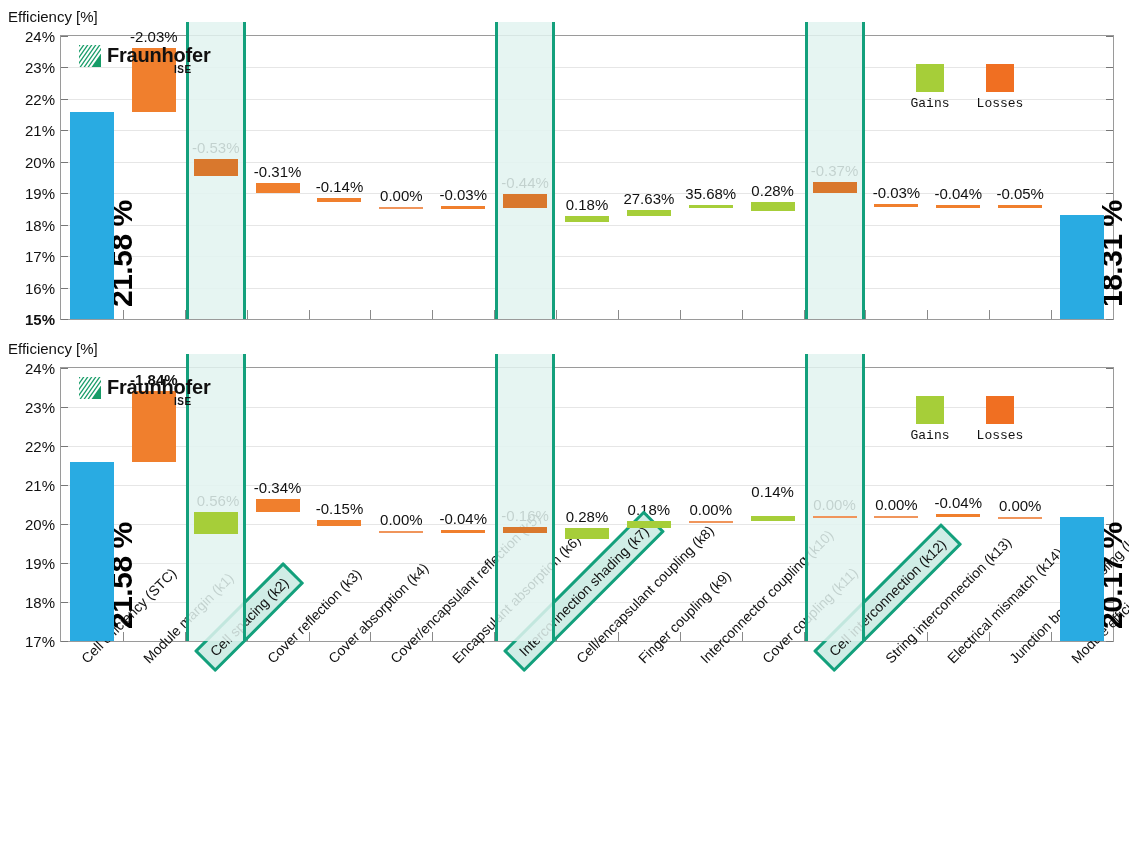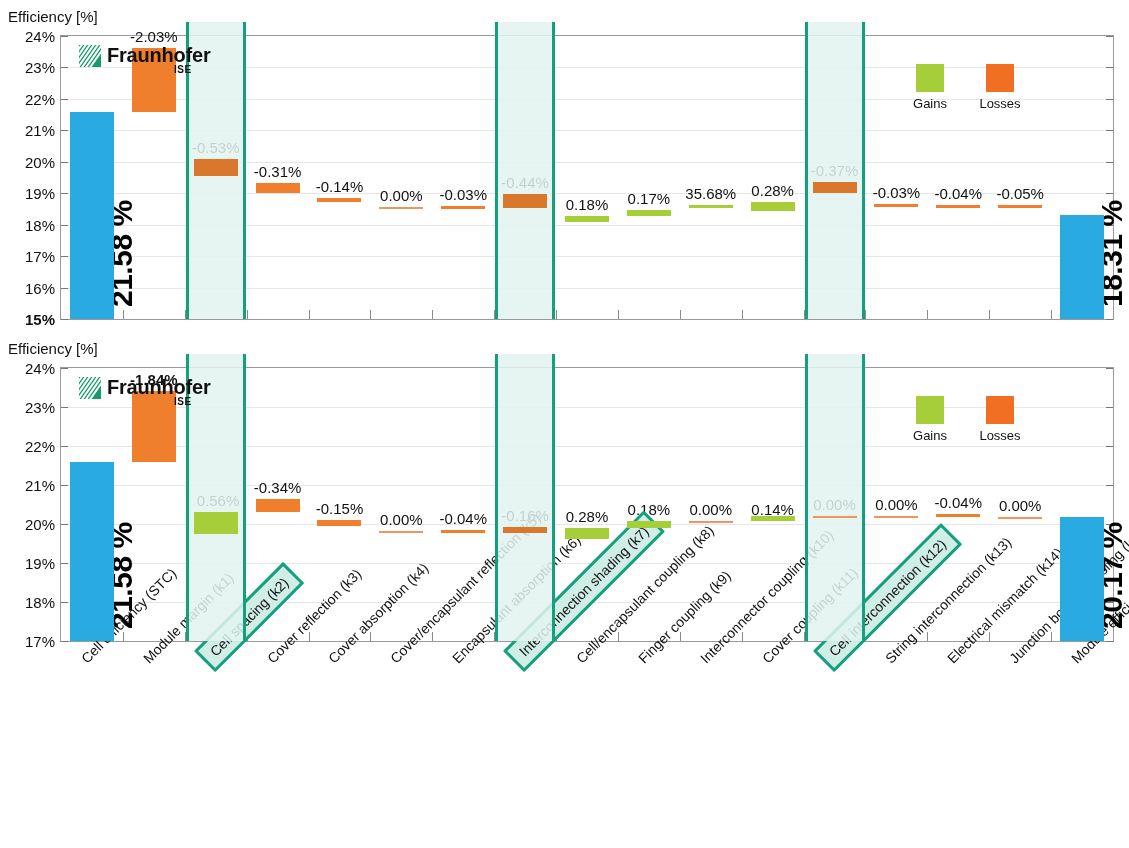--- a/index.html
+++ b/index.html
@@ -94,21 +94,21 @@
     text-decoration-style:wavy;
     text-decoration-thickness:1px;
     text-underline-offset:3px;
   }
   .legend{position:absolute;z-index:4;}
   .legend .sw{position:absolute;width:28px;height:28px;}
   .legend .lg{left:0;background:#A6CE39;}
   .legend .ll{left:70px;background:#F06F22;}
   .legend .lbl{
     position:absolute;top:32px;font-size:13px;color:#111;
-    transform:translateX(-50%);white-space:nowrap;
+    transform:translateX(-50%);white-space:nowrap;font-family:Liberation Mono, monospace;
   }
   .logo{
     position:absolute;z-index:4;display:flex;align-items:flex-start;
   }
   .logo .mark{
     width:22px;height:22px;background:#179C68;position:relative;overflow:hidden;
     flex:0 0 auto;margin-top:1px;
   }
   .logo .mark i{
     position:absolute;background:#fff;width:2px;height:42px;
@@ -216,21 +216,21 @@
       <div class="dlabel" style="left: 278.471px; top: 141.939px;">-0.14%</div>
       <div class="bar zero" style="left: 318.353px; width: 44px; z-index: 2; top: 170.743px; height: 2px;"></div>
       <div class="dlabel" style="left: 340.353px; top: 150.743px;">0.00%</div>
       <div class="bar loss" style="left: 380.235px; width: 44px; z-index: 2; top: 169.8px; height: 3px;"></div>
       <div class="dlabel" style="left: 402.235px; top: 149.8px;">-0.03%</div>
       <div class="bar lossdark" style="left: 442.118px; width: 44px; z-index: 2; top: 157.851px; height: 13.8356px;"></div>
       <div class="dlabel" style="left: 464.118px; top: 137.851px;">-0.44%</div>
       <div class="bar gain" style="left: 504px; width: 44px; z-index: 2; top: 179.862px; height: 5.66px;"></div>
       <div class="dlabel" style="left: 526px; top: 159.862px;">0.18%</div>
       <div class="bar gain" style="left: 565.882px; width: 44px; z-index: 2; top: 174.202px; height: 5.34556px;"></div>
-      <div class="dlabel" style="left: 587.882px; top: 154.202px;">0.17%</div>
+      <div class="dlabel" style="left: 587.882px; top: 154.202px;">27.63%</div>
       <div class="bar gain" style="left: 627.765px; width: 44px; z-index: 2; top: 168.857px; height: 3px;"></div>
       <div class="dlabel" style="left: 649.765px; top: 148.857px;">35.68%</div>
       <div class="bar gain" style="left: 689.647px; width: 44px; z-index: 2; top: 166.027px; height: 8.80444px;"></div>
       <div class="dlabel" style="left: 711.647px; top: 146.027px;">0.28%</div>
       <div class="bar lossdark" style="left: 751.529px; width: 44px; z-index: 2; top: 145.588px; height: 11.6344px;"></div>
       <div class="dlabel" style="left: 773.529px; top: 125.588px;">-0.37%</div>
       <div class="bar loss" style="left: 813.412px; width: 44px; z-index: 2; top: 167.913px; height: 3px;"></div>
       <div class="dlabel" style="left: 835.412px; top: 147.913px;">-0.03%</div>
       <div class="bar loss" style="left: 875.294px; width: 44px; z-index: 2; top: 168.542px; height: 3px;"></div>
       <div class="dlabel" style="left: 897.294px; top: 148.542px;">-0.04%</div>
@@ -329,21 +329,21 @@
       <div class="dlabel" style="left: 402.235px; top: 141.85px;">-0.04%</div>
       <div class="bar lossdark" style="left: 442.118px; width: 44px; z-index: 2; top: 158.73px; height: 6.24px;"></div>
       <div class="dlabel" style="left: 464.118px; top: 138.73px;">-0.16%</div>
       <div class="bar gain" style="left: 504px; width: 44px; z-index: 2; top: 160.29px; height: 10.92px;"></div>
       <div class="dlabel" style="left: 526px; top: 140.29px;">0.28%</div>
       <div class="bar gain" style="left: 565.882px; width: 44px; z-index: 2; top: 153.27px; height: 7.02px;"></div>
       <div class="dlabel" style="left: 587.882px; top: 133.27px;">0.18%</div>
       <div class="bar zero" style="left: 627.765px; width: 44px; z-index: 2; top: 153.27px; height: 2px;"></div>
       <div class="dlabel" style="left: 649.765px; top: 133.27px;">0.00%</div>
       <div class="bar gain" style="left: 689.647px; width: 44px; z-index: 2; top: 147.81px; height: 5.46px;"></div>
-      <div class="dlabel" style="left: 711.647px; top: 133px;">0.14%</div>
+      <div class="dlabel" style="left: 711.647px; top: 115px;">0.14%</div>
       <div class="bar zero" style="left: 751.529px; width: 44px; z-index: 2; top: 147.81px; height: 2px;"></div>
       <div class="dlabel" style="left: 773.529px; top: 127.81px;">0.00%</div>
       <div class="bar zero" style="left: 813.412px; width: 44px; z-index: 2; top: 147.81px; height: 2px;"></div>
       <div class="dlabel" style="left: 835.412px; top: 127.81px;">0.00%</div>
       <div class="bar loss" style="left: 875.294px; width: 44px; z-index: 2; top: 146.25px; height: 3px;"></div>
       <div class="dlabel" style="left: 897.294px; top: 126.25px;">-0.04%</div>
       <div class="bar zero" style="left: 937.176px; width: 44px; z-index: 2; top: 149.37px; height: 2px;"></div>
       <div class="dlabel" style="left: 959.176px; top: 129.37px;">0.00%</div>
       <div class="bar blue" style="left: 999.059px; width: 44px; z-index: 2; top: 149.37px; height: 123.63px;"></div>
       <div class="vlabel" style="left: 1034.06px; top: 261px;">20.17 %</div>

